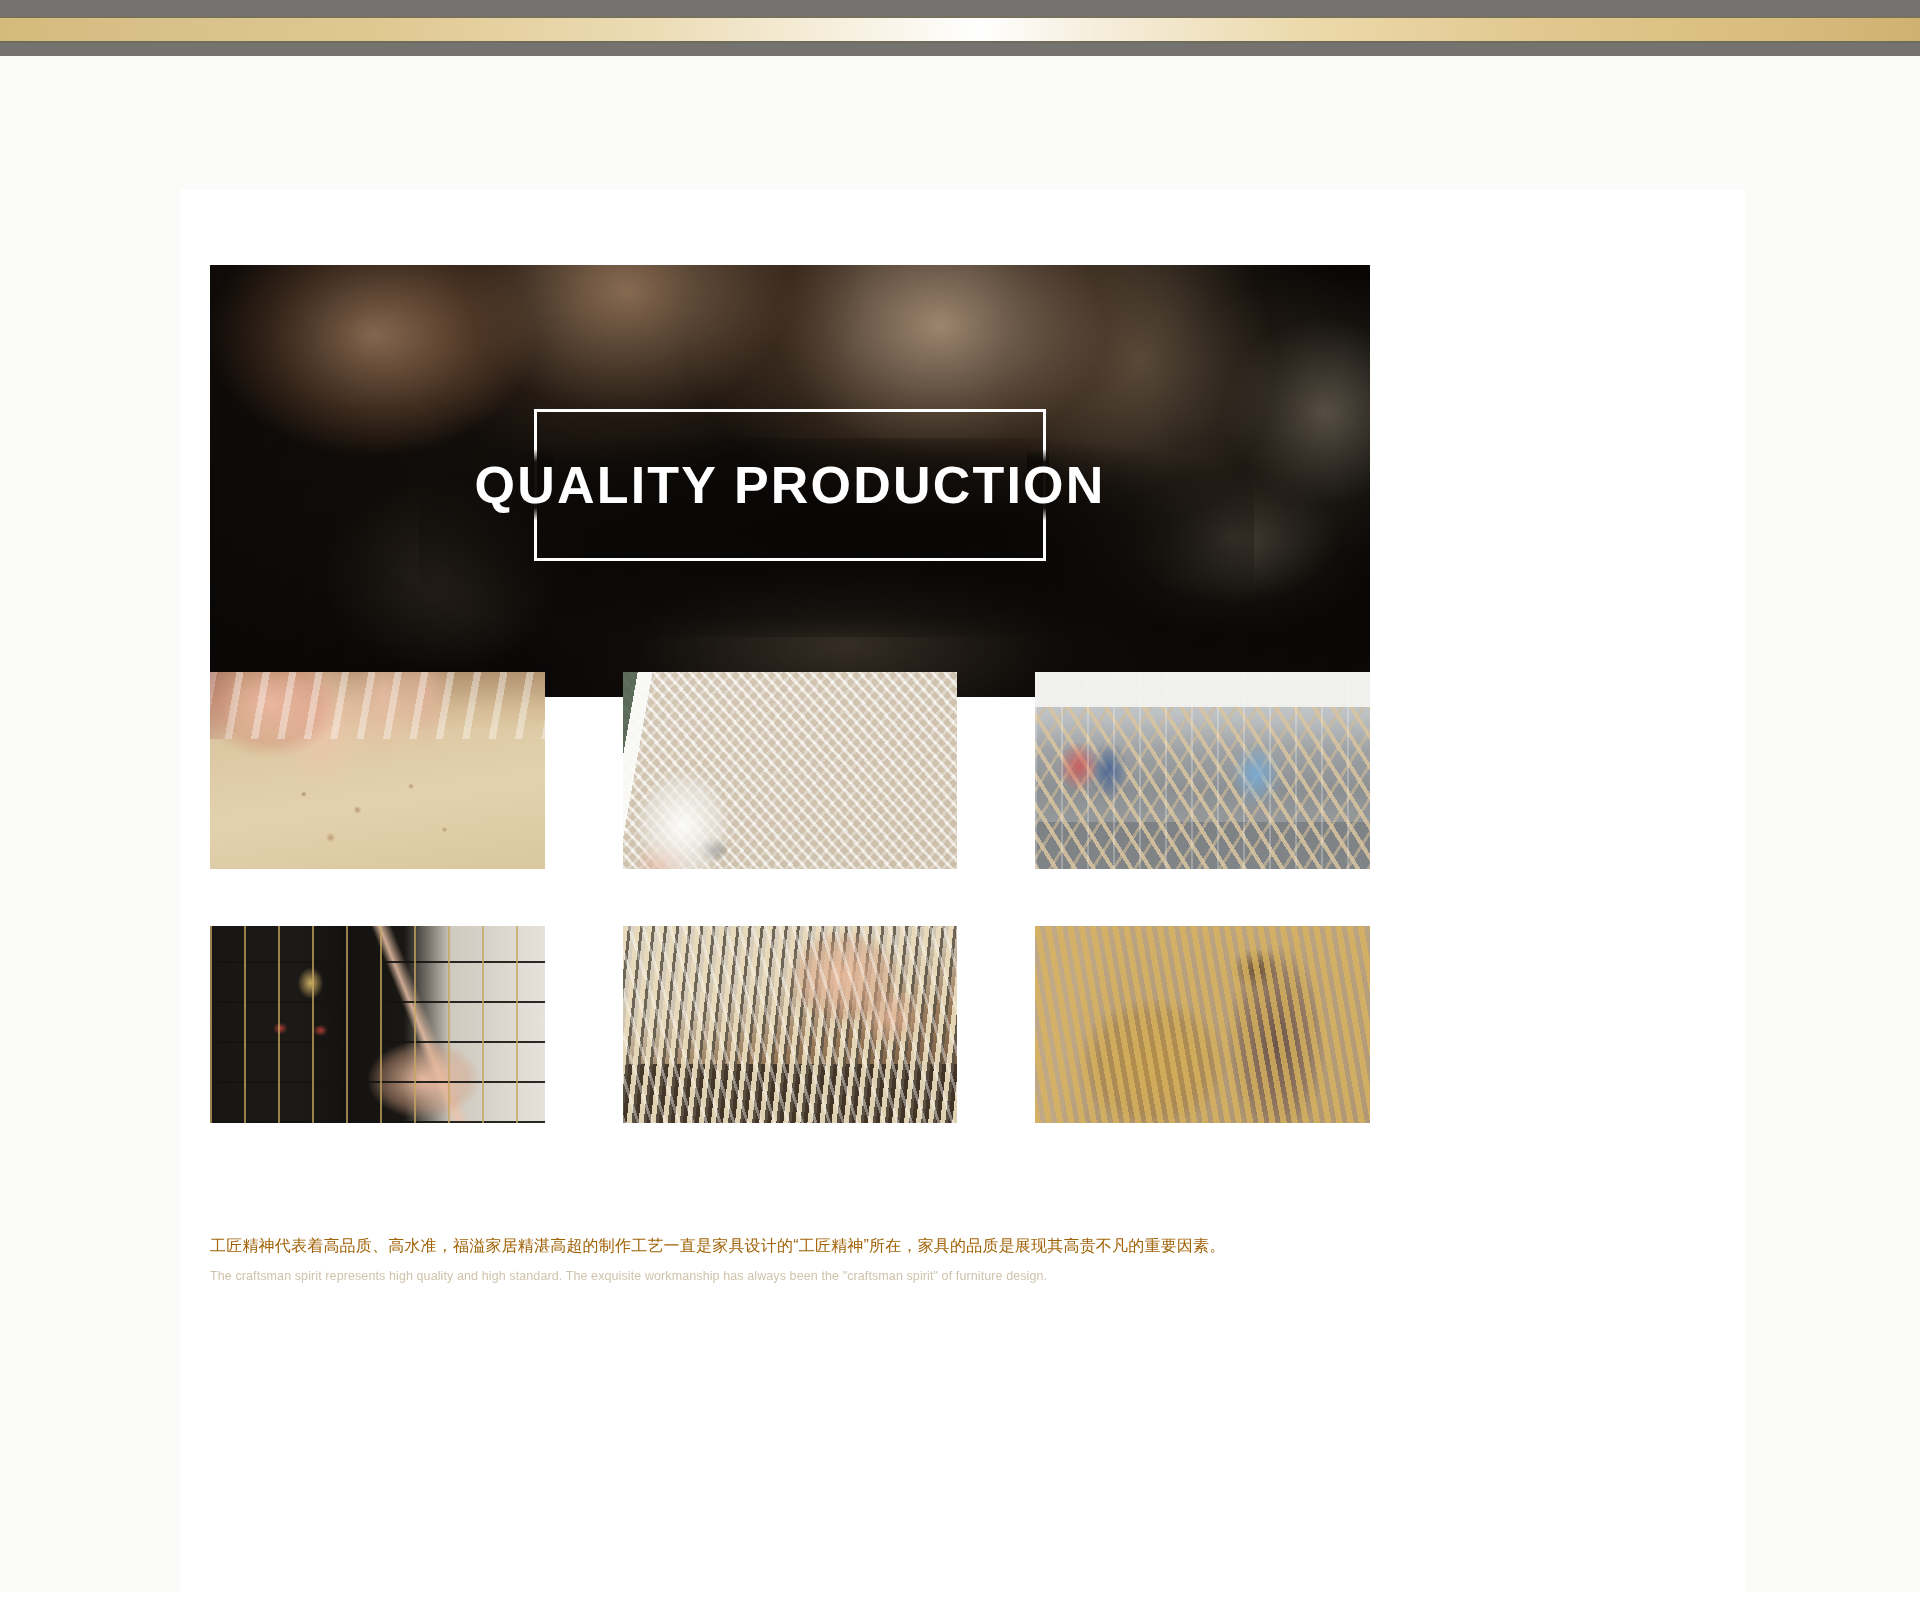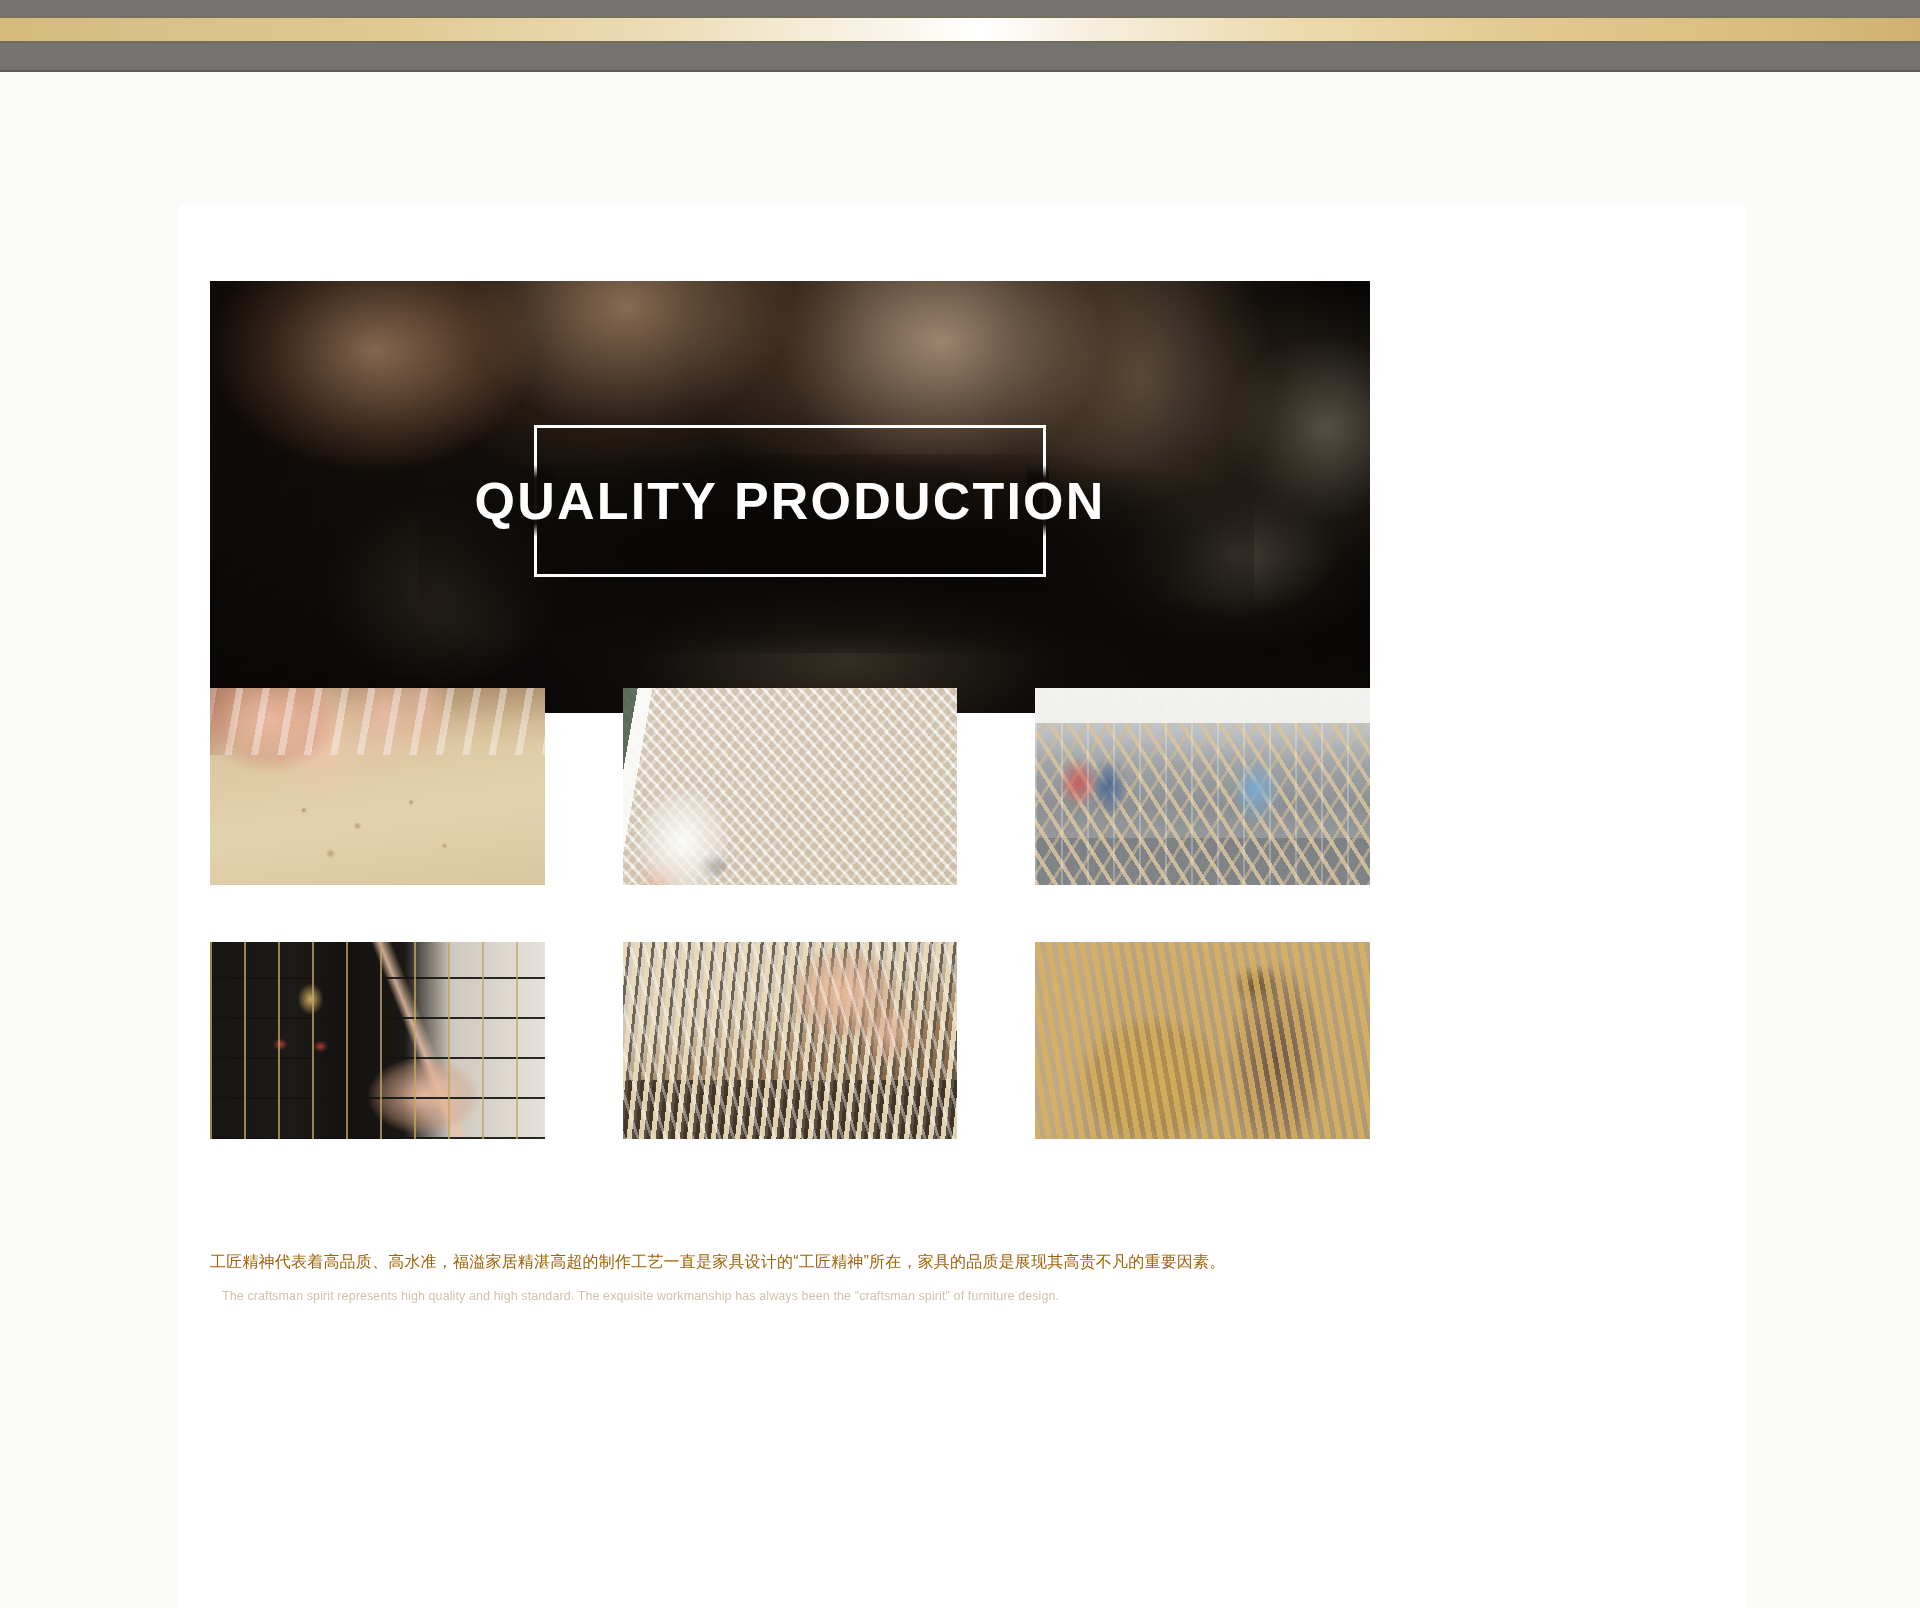--- a/index.html
+++ b/index.html
@@ -59,21 +59,21 @@
   .banner-edge {
     position: absolute;
     left: 0; top: 70px;
     width: 1920px; height: 2px;
     background: #5e5d59;
   }
 
   
   .page-outer {
     position: absolute;
-    top: 72px; left: 0;
+    top: 56px; left: 0;
     width: 1920px;
     height: 1536px;
     background: #fbfbfa;
   }
   .page-white {
     position: absolute;
     left: 180px;
     top: 133px;           
     width: 1565px;
     height: 1403px;
@@ -325,21 +325,21 @@
     color: #a16207;
     line-height: 1.6;
     margin: 12px 0 8px 0;
     letter-spacing: 0.2px;
     white-space: nowrap;
   }
   .caption-en {
     font-size: 12.5px;
     color: #cfc3ab;
     line-height: 1.55;
-    margin: 12px;
+    margin: 0;
     letter-spacing: 0.1px;
     white-space: nowrap;
   }
 </style>
 </head>
 <body>
 
 <div class="top-banner">
   <div class="hairline-top"></div>
   <div class="gold-stripe"></div>

